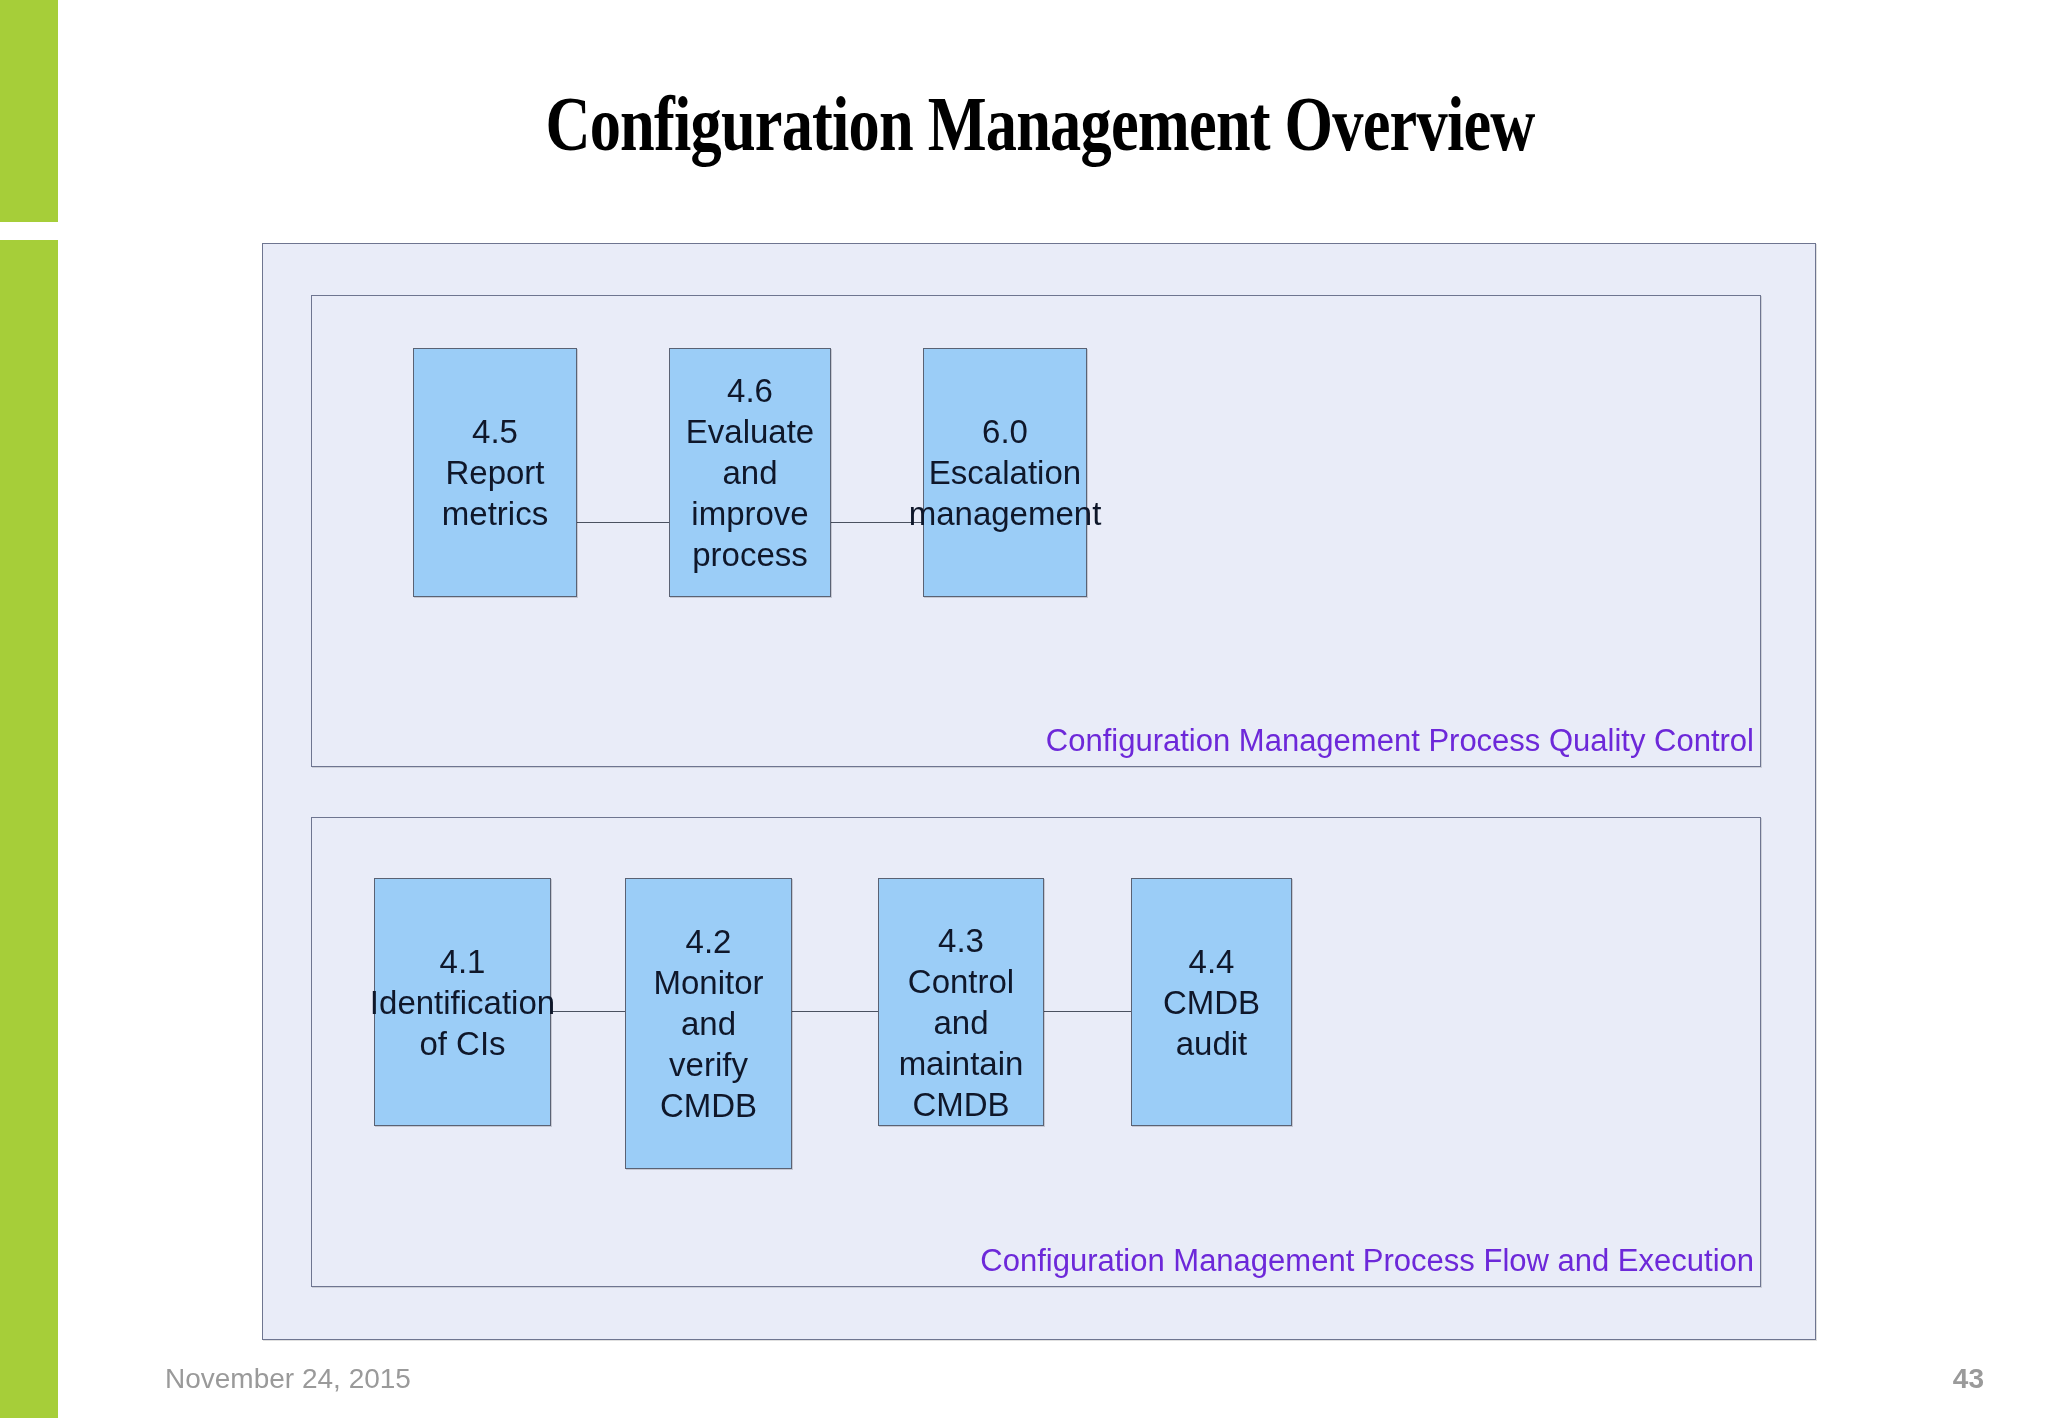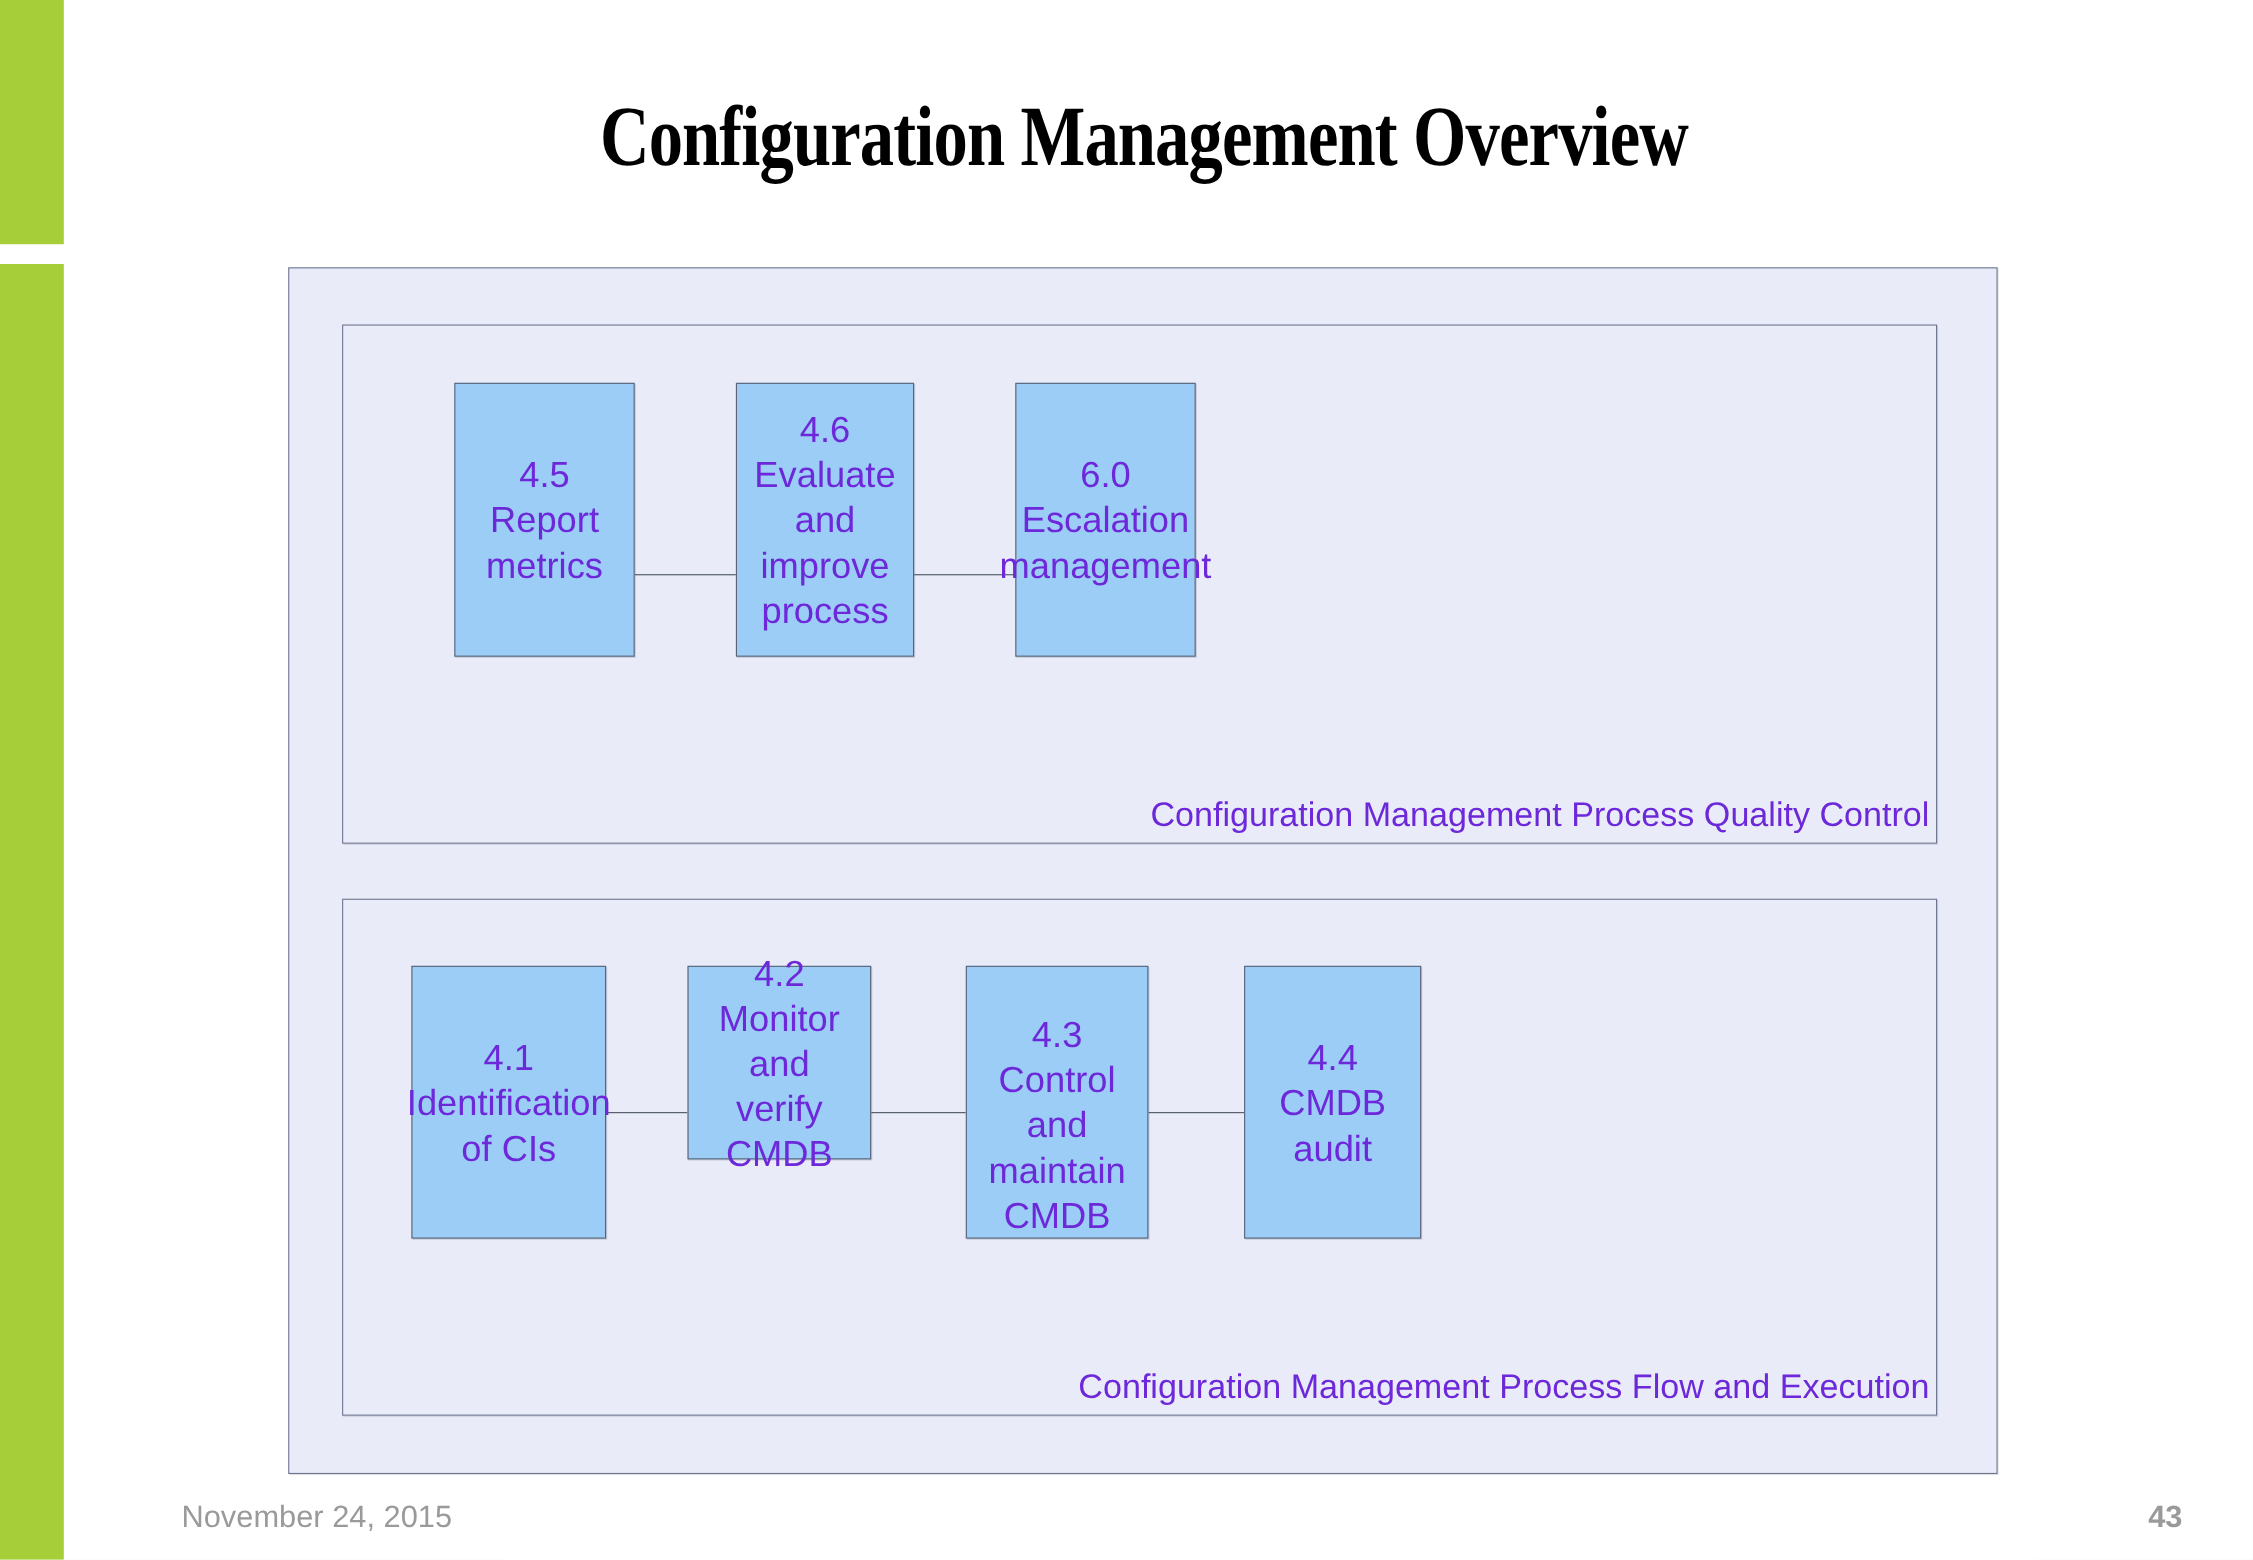--- a/index.html
+++ b/index.html
@@ -92,21 +92,21 @@
     position: absolute;
     background: #9BCDF7;
     border: 1px solid #5A6274;
     box-sizing: border-box;
     display: flex;
     align-items: center;
     justify-content: center;
     text-align: center;
     font-size: 33px;
     line-height: 41px;
-    color: #6d28d9;
+    color: #0f172a;
     box-shadow: 1px 1px 0 rgba(0,0,0,0.15);
   }
   .process-box .box-text { padding: 0 6px; }
 
   
   .connector {
     position: absolute;
     height: 1px;
     background: #4A5160;
   }
@@ -165,21 +165,21 @@
     <div class="connector" style="left:226px; top:193px; width:87px;"></div>
     <div class="connector" style="left:480px; top:193px; width:86px;"></div>
     <div class="connector" style="left:732px; top:193px; width:87px;"></div>
 
     <div class="process-box" style="left:62px; top:60px; width:177px; height:248px;">
       <span class="box-text" style="white-space:pre-line;">4.1
 Identification
 of CIs</span>
     </div>
 
-    <div class="process-box" style="left:313px; top:60px; width:167px; height:176px;">
+    <div class="process-box" style="left:313px; top:60px; width:167px; height:291px;">
       <span class="box-text" style="white-space:pre-line;">4.2
 Monitor and
 verify CMDB</span>
     </div>
 
     <div class="process-box" style="left:566px; top:60px; width:166px; height:248px;">
       <span class="box-text" style="white-space:pre-line;margin-top:40px;">4.3
 Control and
 maintain
 CMDB</span>

